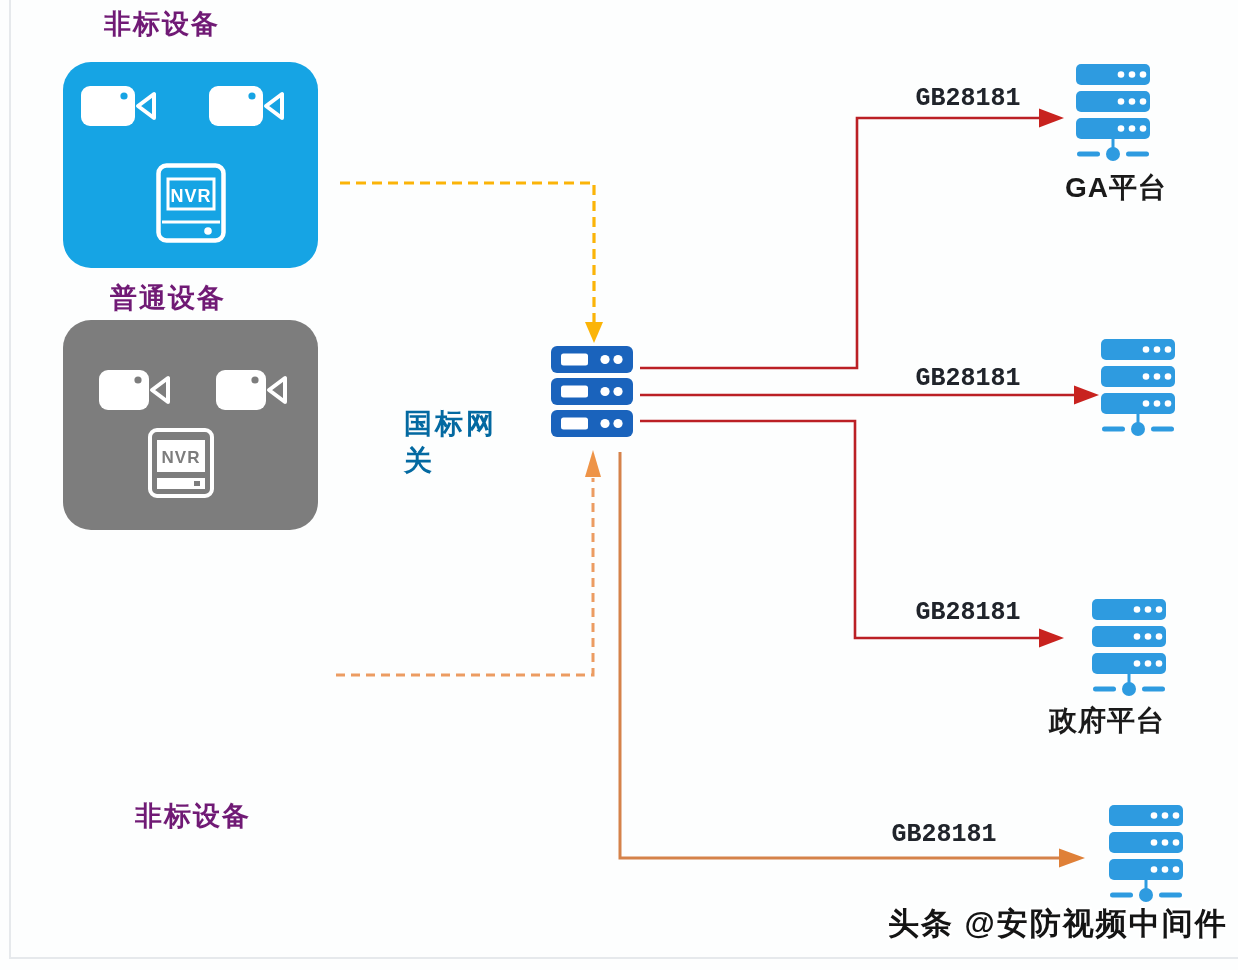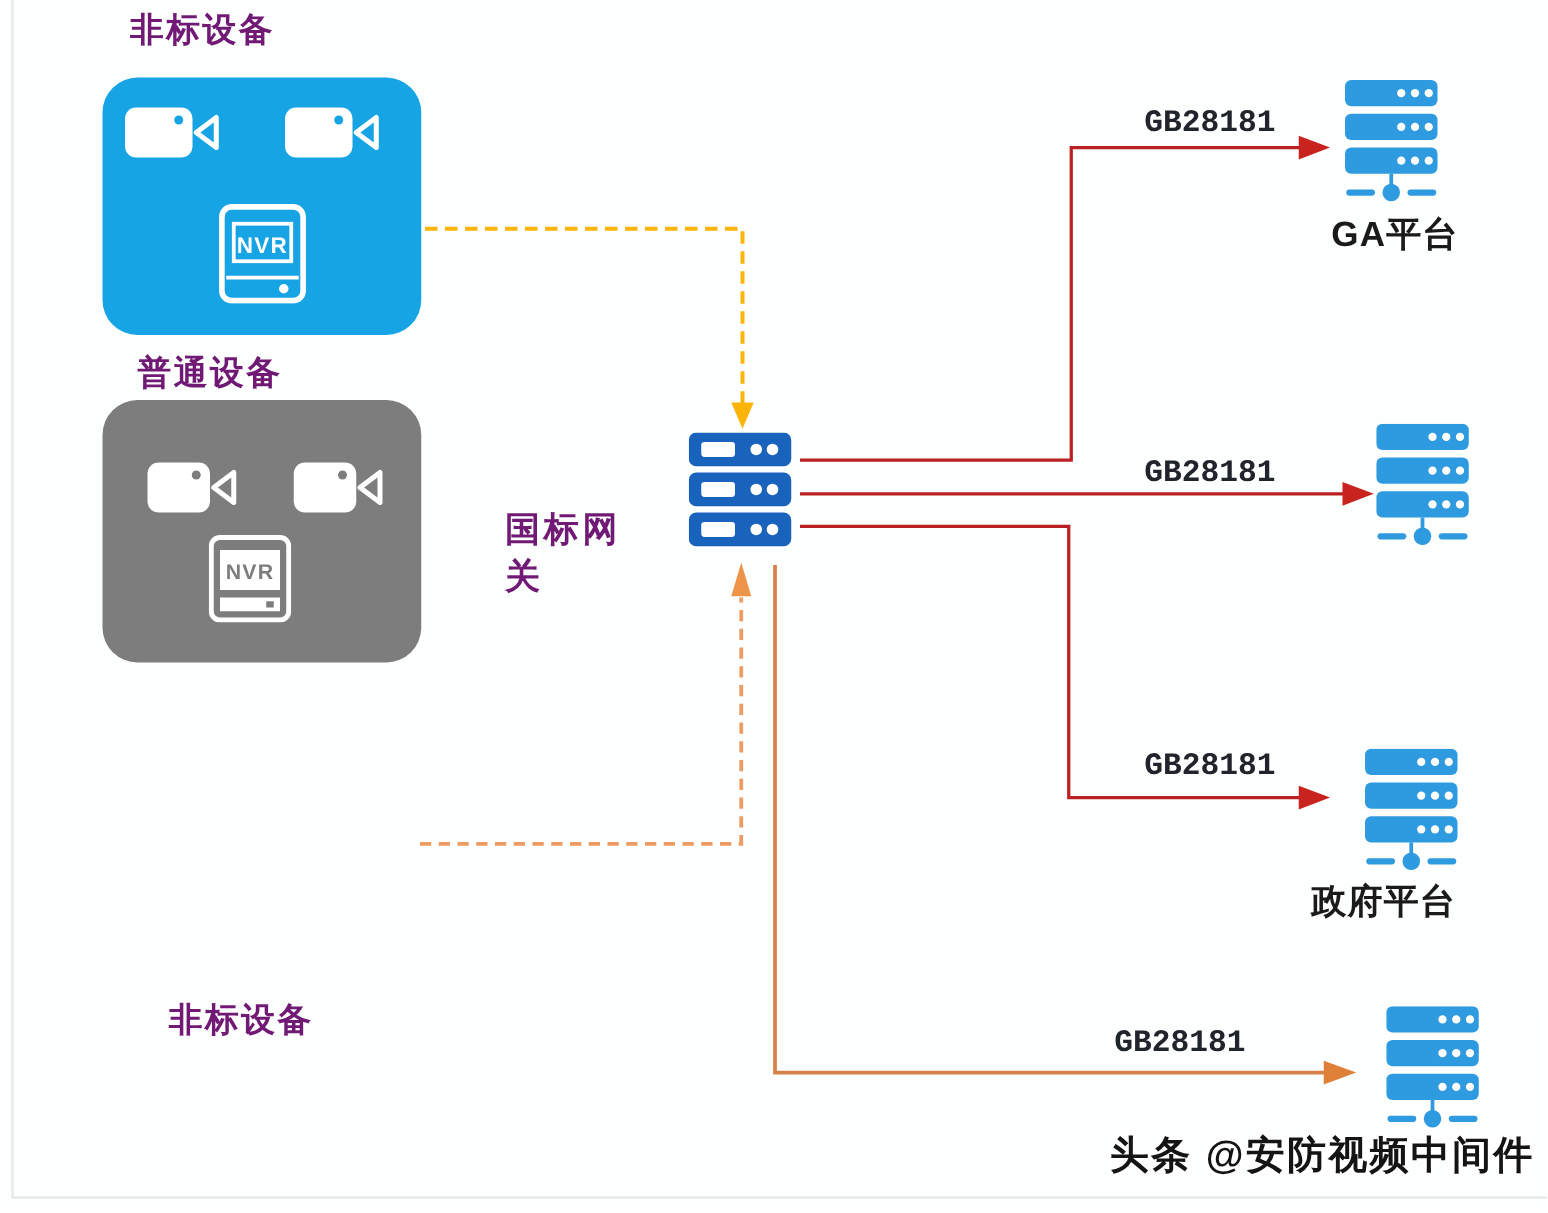--- a/index.html
+++ b/index.html
@@ -5,26 +5,26 @@
   html,body{margin:0;padding:0;background:#fff;}
   #stage{
     position:relative;width:1238px;height:970px;background:#fdfefe;
     font-family:"Liberation Sans","DejaVu Sans",sans-serif;overflow:hidden;
   }
   .abs{position:absolute;}
   
   .frame-v{left:9px;top:0;width:2px;height:958px;background:#e6e9ec;}
   .frame-h{left:9px;top:957px;width:1229px;height:2px;background:#e6e9ec;}
   
-  .devbox{border-radius:28px;margin-left:19px;}
+  .devbox{border-radius:28px;}
   .devbox.cyan{background:#16a4e4;}
   .devbox.gray{background:#7d7d7d;}
   
   .cn-label{color:#701a75;font-size:27px;font-weight:600;letter-spacing:2px;white-space:nowrap;}
-  .gw-label{color:#701a75;font-size:28px;font-weight:600;line-height:37px;letter-spacing:3px;width:96px;word-break:break-all;}
+  .gw-label{color:#0369a1;font-size:28px;font-weight:600;line-height:37px;letter-spacing:3px;width:96px;word-break:break-all;}
   .plat-label{color:#1a1a1a;font-size:28px;font-weight:700;text-align:center;letter-spacing:1px;white-space:nowrap;}
   .proto-label{
     color:#20242b;font-size:25px;font-weight:600;text-align:center;width:140px;
     font-family:"Liberation Mono","DejaVu Sans Mono",monospace;letter-spacing:0px;white-space:nowrap;
   }
   .watermark{
     color:#141414;font-size:31px;font-weight:700;letter-spacing:2px;white-space:nowrap;
     text-shadow:-2px -2px 0 #fff,2px -2px 0 #fff,-2px 2px 0 #fff,2px 2px 0 #fff,0 0 4px #fff;
   }
   svg{display:block;}

